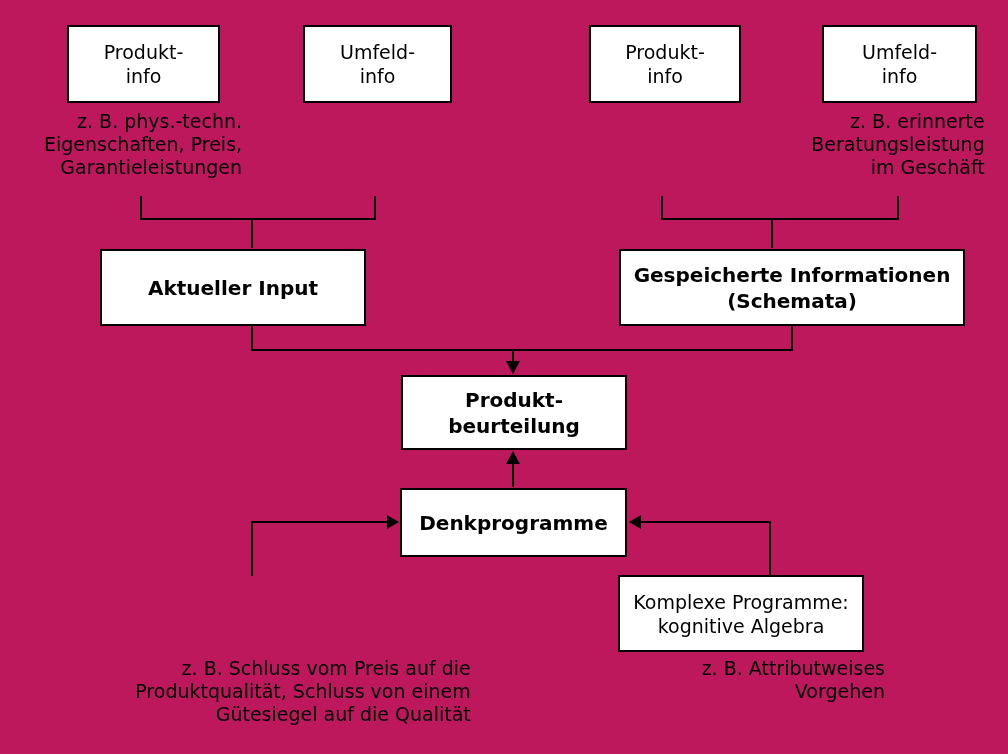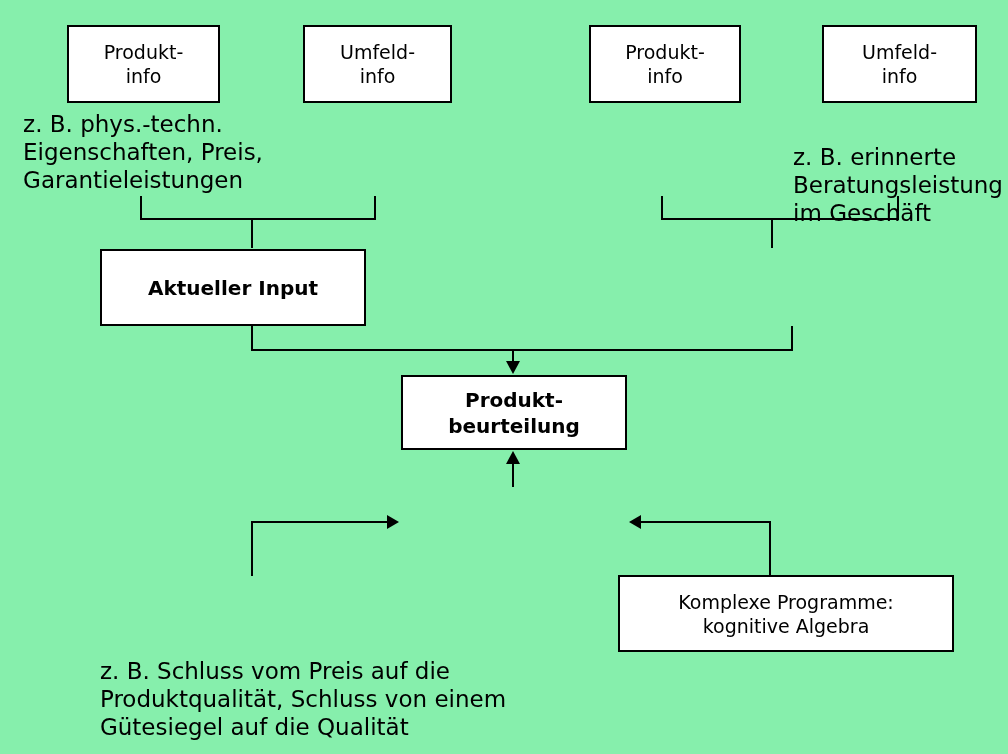--- a/index.html
+++ b/index.html
@@ -1,29 +1,29 @@
 <!DOCTYPE html>
 <html><head>
 <meta charset="utf-8">
 <style>
   html,body{margin:0;padding:0;background:#ffffff;}
   .stage{
-    position:relative;width:1008px;height:754px;background:#86efac;
+    position:relative;width:1008px;height:754px;background:#be185d;
     font-family:"DejaVu Sans","Liberation Sans",sans-serif;color:#000;overflow:hidden;
   }
   svg.connectors{position:absolute;left:0;top:0;width:1008px;height:754px;}
   .node{
     position:absolute;box-sizing:border-box;border:2px solid #000;background:#fff;
     display:flex;align-items:center;justify-content:center;
     text-align:center;white-space:pre-line;font-size:19px;line-height:24px;
   }
   .node.bold{font-weight:bold;font-size:20px;line-height:26px;}
   .caption{
     position:absolute;transform:translateX(-50%);
-    text-align:left;white-space:pre-line;font-size:23px;line-height:28px;
+    text-align:right;white-space:pre-line;font-size:19px;line-height:23px;
   }
 </style>
 </head>
 <body>
 
 <div class="stage">
 
   <svg class="connectors" viewBox="0 0 1008 754" xmlns="http://www.w3.org/2000/svg">
 
     <path d="M141 196 L141 219 L375 219 L375 196 M252 219 L252 248" stroke="#000" stroke-width="2" fill="none"></path>
@@ -48,29 +48,33 @@
   <div class="node" style="left:303px;top:25px;width:149px;height:78px;">Umfeld-
 info</div>
   <div class="node" style="left:589px;top:25px;width:152px;height:78px;">Produkt-
 info</div>
   <div class="node" style="left:822px;top:25px;width:155px;height:78px;">Umfeld-
 info</div>
 
   <div class="caption" style="left:143px;top:110px;">z. B. phys.-techn.
 Eigenschaften, Preis,
 Garantieleistungen</div>
-  <div class="caption" style="left:898px;top:110px;margin-top:33px;">z. B. erinnerte
+  <div class="caption" style="left:898px;top:110px;">z. B. erinnerte
 Beratungsleistung
 im Geschäft</div>
 
   <div class="node bold" style="left:100px;top:249px;width:266px;height:77px;">Aktueller Input</div>
+  <div class="node bold" style="left:619px;top:249px;width:346px;height:77px;">Gespeicherte Informationen
+(Schemata)</div>
 
   <div class="node bold" style="left:401px;top:375px;width:226px;height:75px;">Produkt-
 beurteilung</div>
+  <div class="node bold" style="left:400px;top:488px;width:227px;height:69px;">Denkprogramme</div>
 
-  <div class="node" style="left:618px;top:575px;width:336px;height:77px;">Komplexe Programme:
+  <div class="node" style="left:618px;top:575px;width:246px;height:77px;">Komplexe Programme:
 kognitive Algebra</div>
 
   <div class="caption" style="left:303px;top:657px;">z. B. Schluss vom Preis auf die
 Produktqualität, Schluss von einem
 Gütesiegel auf die Qualität</div>
+  <div class="caption" style="left:762px;top:657px;">z. B. Attributweises Vorgehen</div>
 
 </div>
 
 </body></html>

